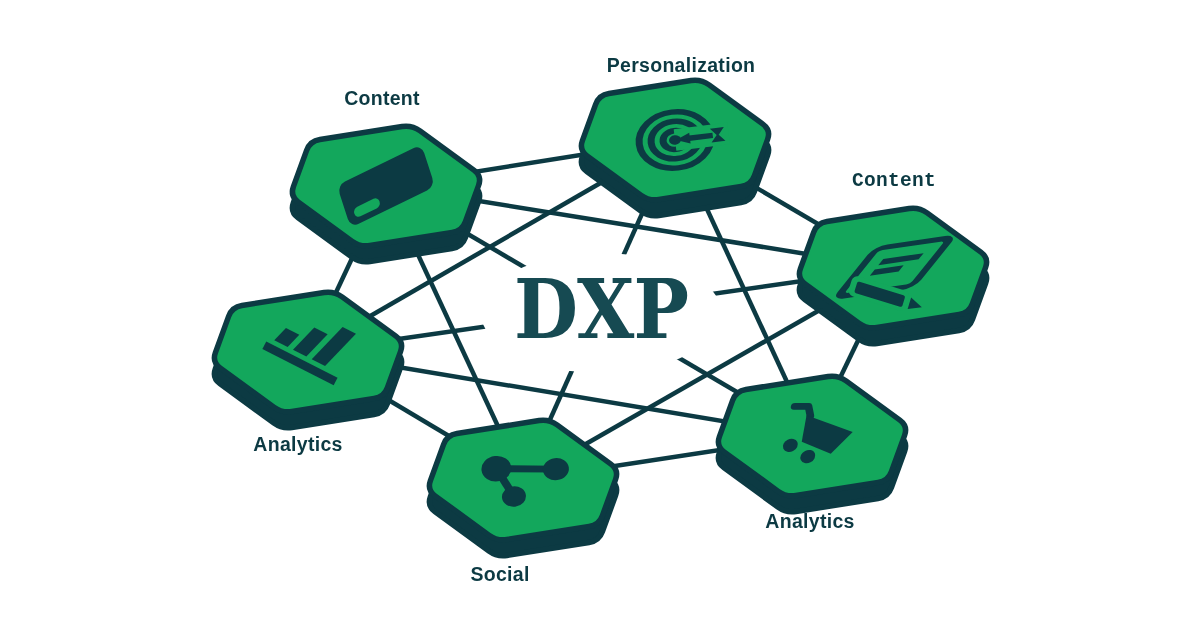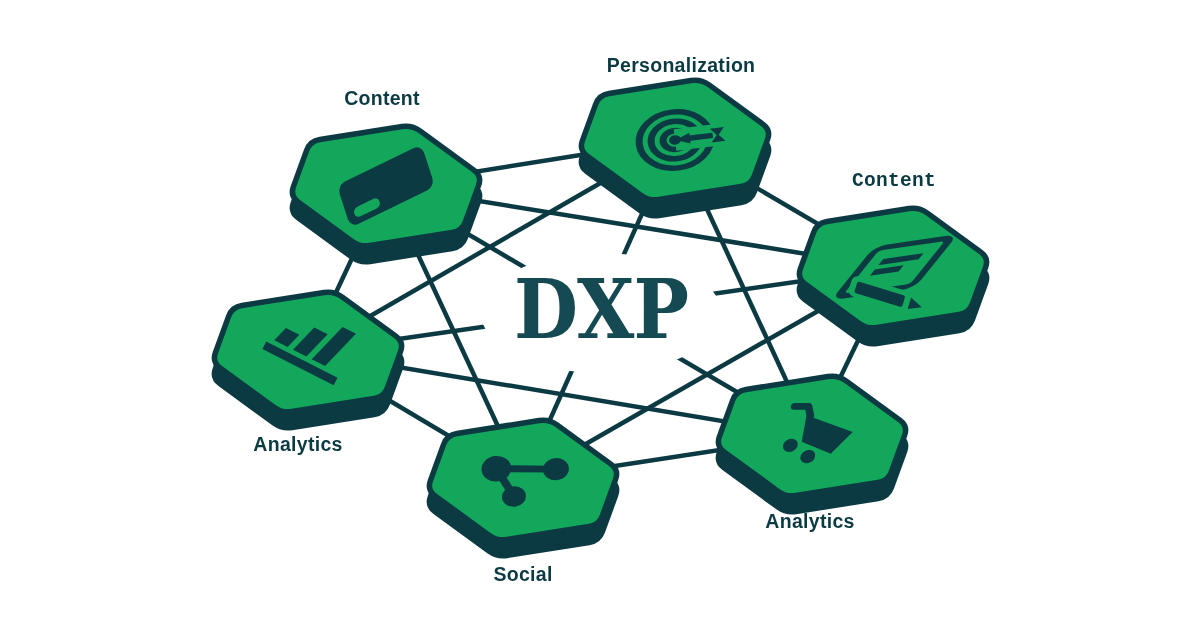--- a/index.html
+++ b/index.html
@@ -142,16 +142,16 @@
           </g>
         </g>
       </g>
     </svg>
   <div class="dxp-label" id="dxp-label" style="left: 601px; top: 313px;">DXP</div>
   <div id="labels">
       <div class="hex-label" style="left: 382px; top: 98px;">Content</div>
       <div class="hex-label" style="left: 681px; top: 65px;">Personalization</div>
       <div class="hex-label" style="left: 894px; top: 181px; font-family: Liberation Mono, monospace;">Content</div>
       <div class="hex-label" style="left: 298px; top: 444px;">Analytics</div>
-      <div class="hex-label" style="left: 523px; top: 574px;">Social</div>
+      <div class="hex-label" style="left: 500px; top: 574px;">Social</div>
       <div class="hex-label" style="left: 810px; top: 521px;">Analytics</div>
     </div>
 </div>
 
 </body></html>

